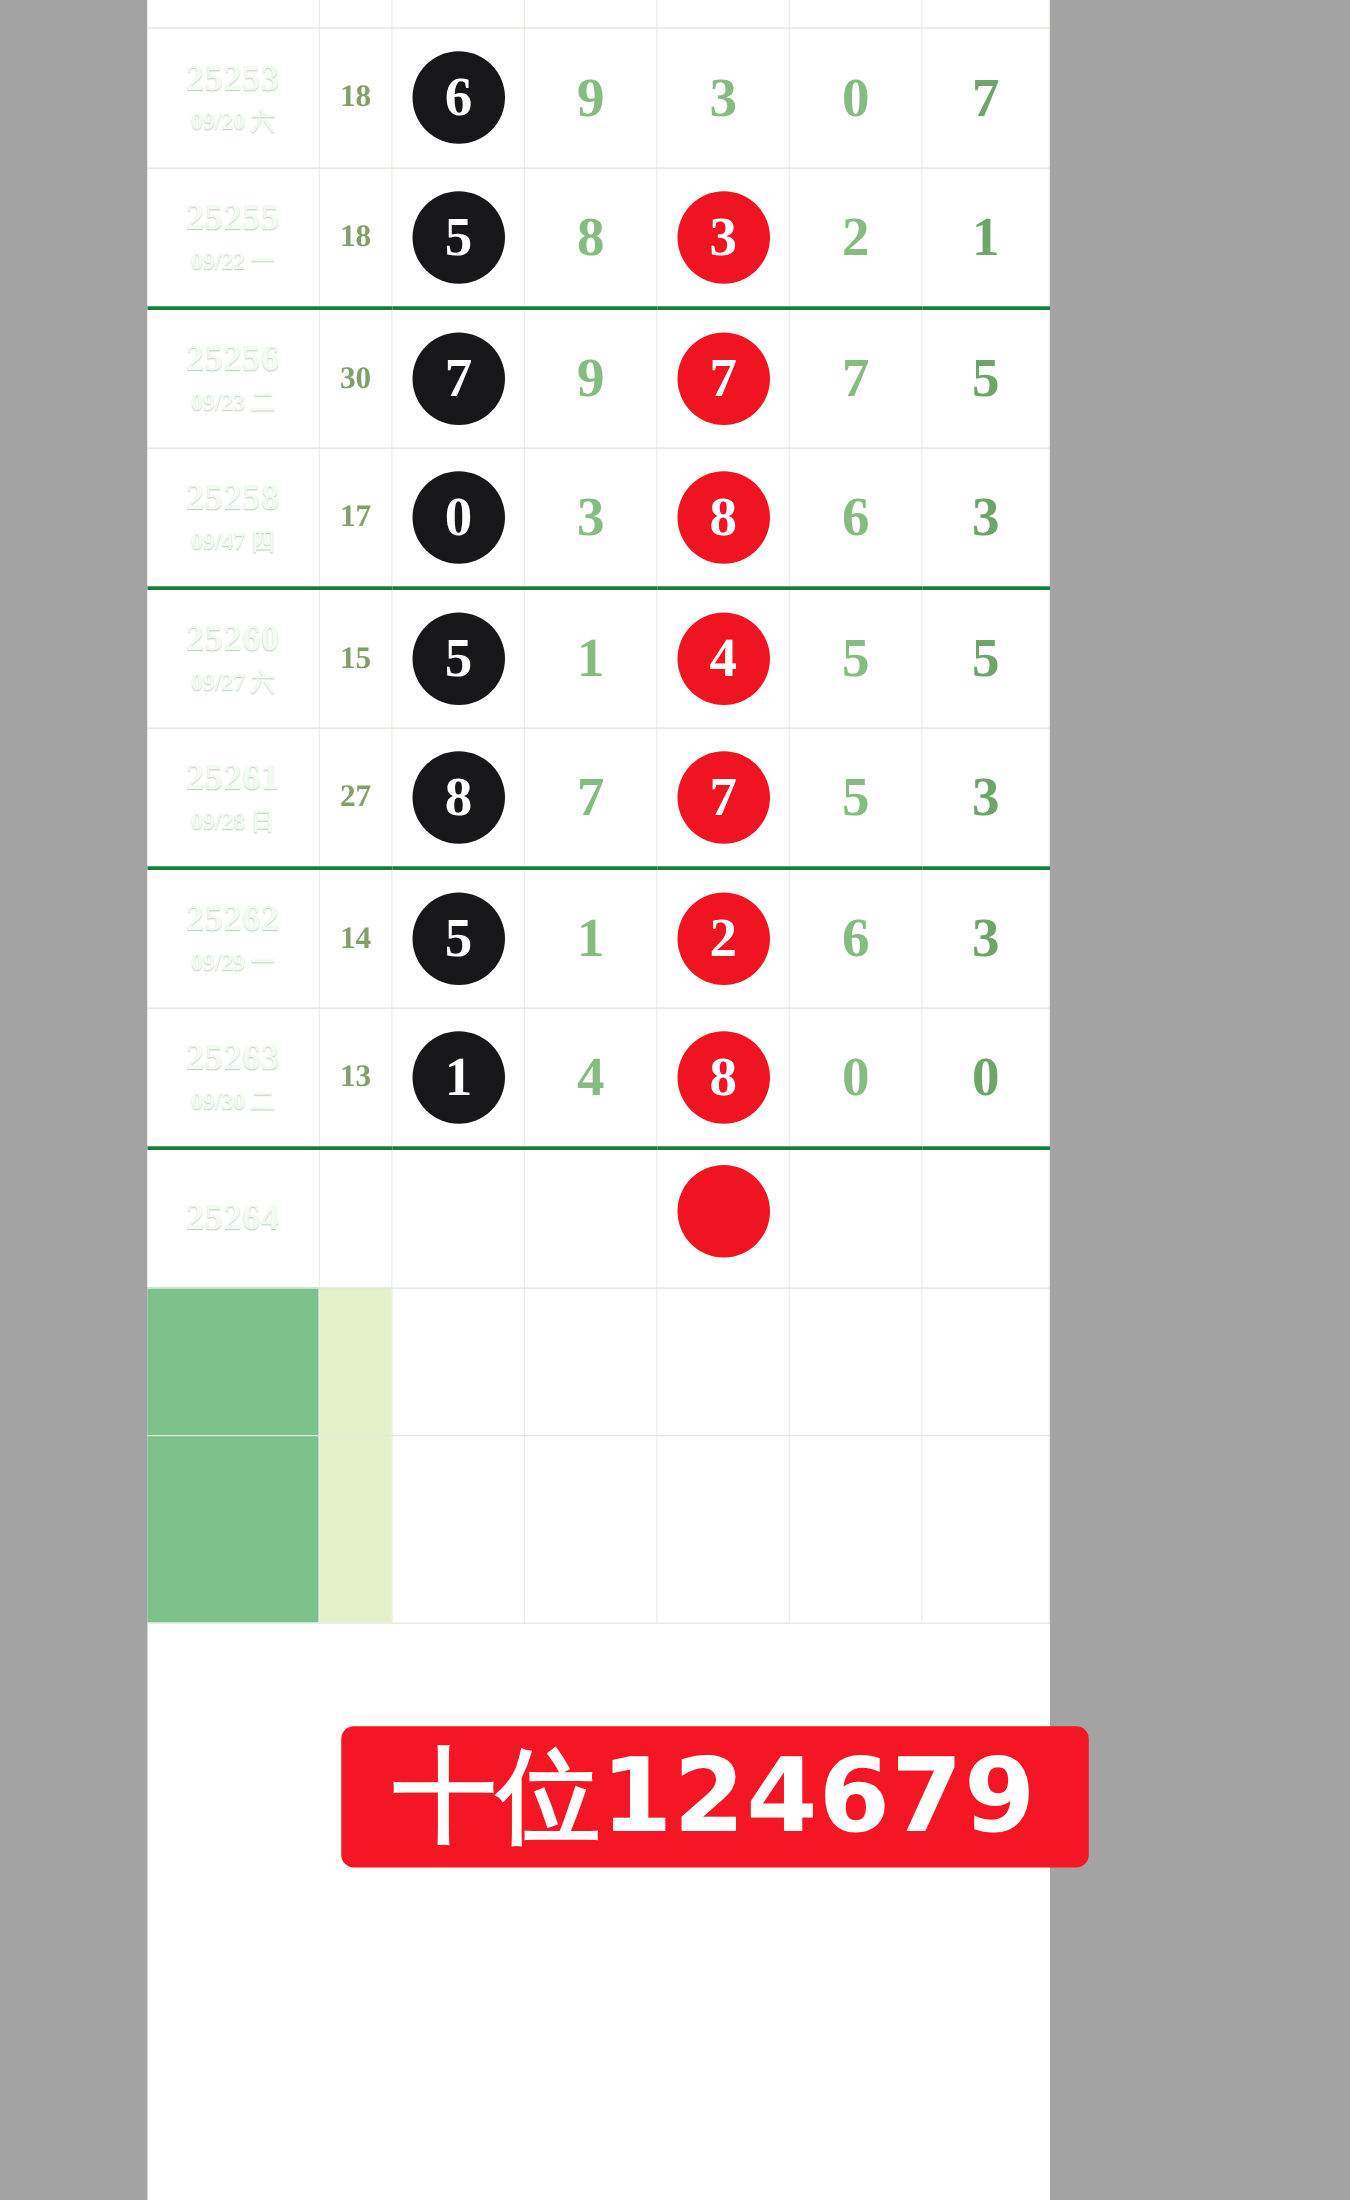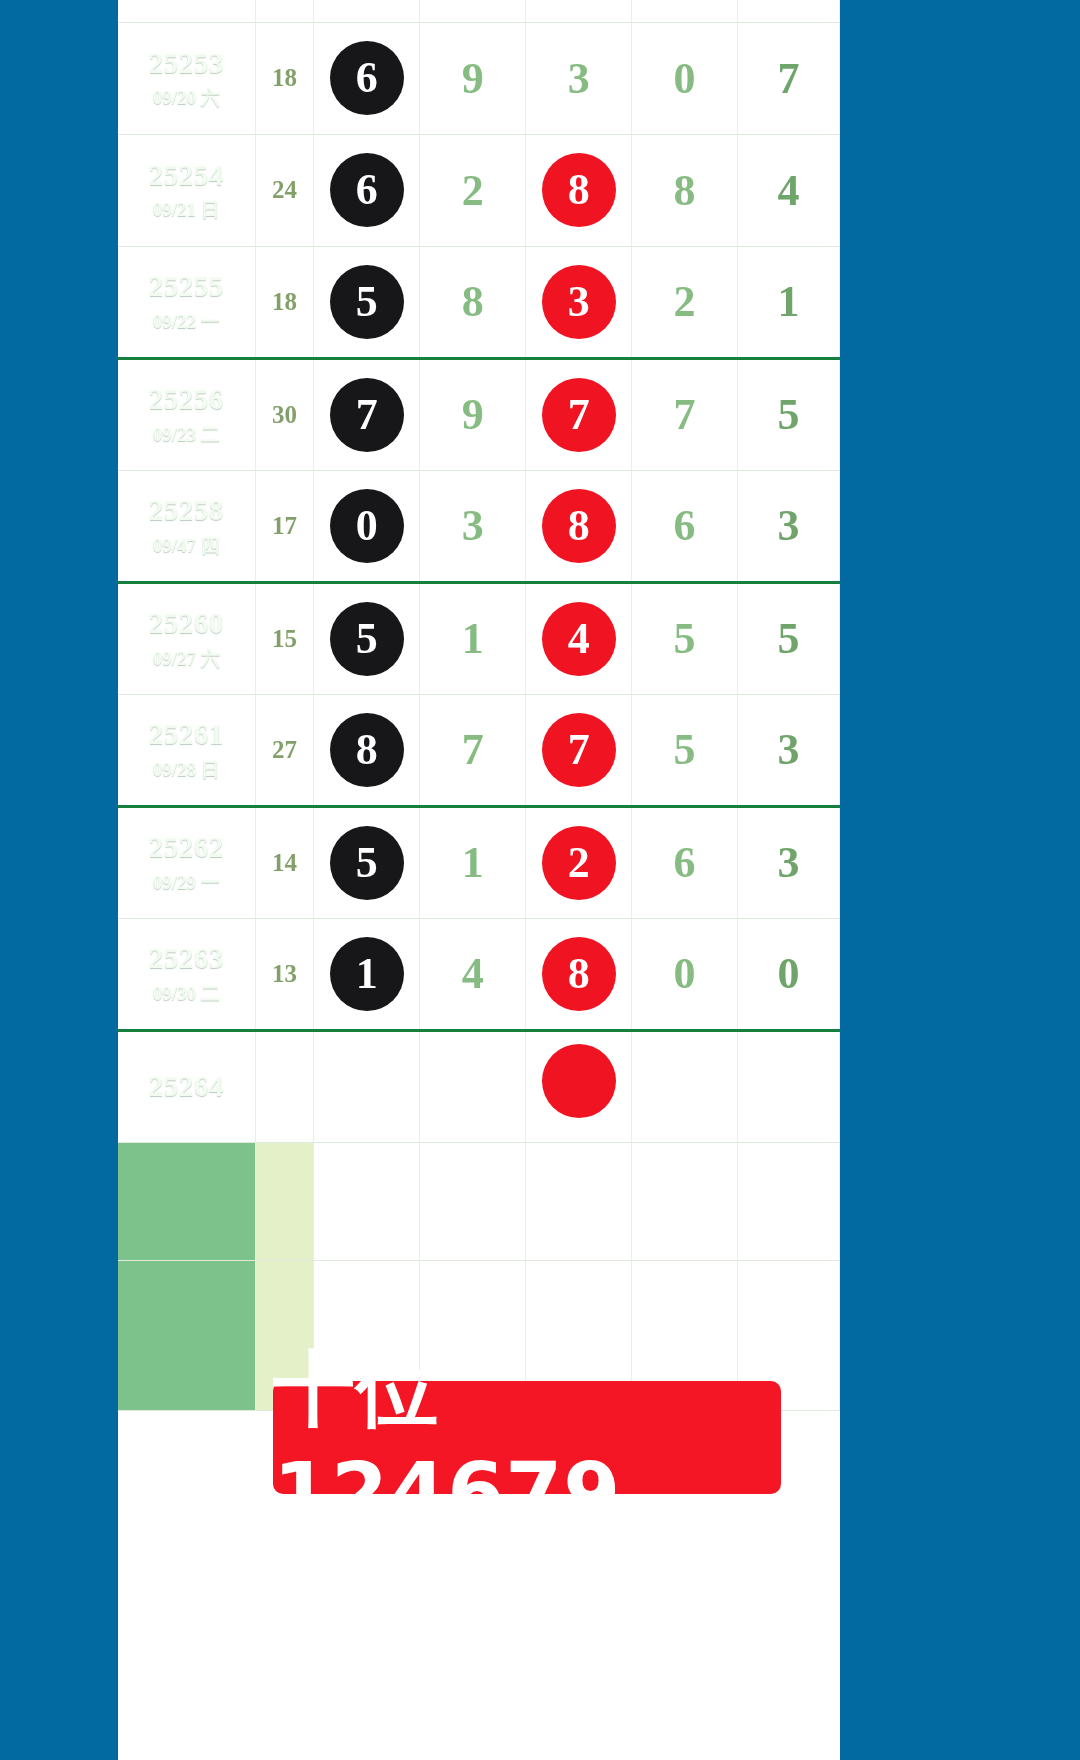--- a/index.html
+++ b/index.html
@@ -6,21 +6,21 @@
   html, body {
     margin: 0; padding: 0;
     width: 1080px; height: 1760px;
     background: #5b5b5b;
     font-family: "Liberation Serif", serif;
     overflow: hidden;
   }
   #stage {
     position: relative;
     width: 1080px; height: 1760px;
-    background: #0369a1;
+    background: #a3a3a3;
   }
   
   #sheet {
     position: absolute;
     left: 118px; top: 0;
     width: 722px; height: 1760px;
     background: #ffffff;
   }
   table.grid {
     border-collapse: collapse;
@@ -103,21 +103,21 @@
 
   
   .filler-row td.period { background: #7cc28a; }
   .filler-row td.sum { background: #e4f0c8; }
 
   
   #banner {
     position: absolute;
     left: 273px;
     top: 1381px;
-    width: 508px;
+    width: 598px;
     height: 113px;
     background: #f41624;
     border-radius: 10px;
     display: flex;
     align-items: center;
     justify-content: center;
     color: #ffffff;
     font-size: 82px;
     font-weight: bold;
     letter-spacing: 1px;
@@ -155,32 +155,20 @@
               <span class="pid">25253</span>
               <span class="pdate">09/20 六</span>
             </td>
             <td class="sum">18</td>
             <td class="digit"><span class="ball black">6</span></td>
             <td class="digit">9</td>
             <td class="digit">3</td>
             <td class="digit">0</td>
             <td class="lastcol">7</td>
           </tr>
-          <tr>
-            <td class="period">
-              <span class="pid">25254</span>
-              <span class="pdate">09/21 日</span>
-            </td>
-            <td class="sum">24</td>
-            <td class="digit"><span class="ball black">6</span></td>
-            <td class="digit">2</td>
-            <td class="digit"><span class="ball red">8</span></td>
-            <td class="digit">8</td>
-            <td class="lastcol">4</td>
-          </tr>
           <tr class="sep">
             <td class="period">
               <span class="pid">25255</span>
               <span class="pdate">09/22 一</span>
             </td>
             <td class="sum">18</td>
             <td class="digit"><span class="ball black">5</span></td>
             <td class="digit">8</td>
             <td class="digit"><span class="ball red">3</span></td>
             <td class="digit">2</td>

